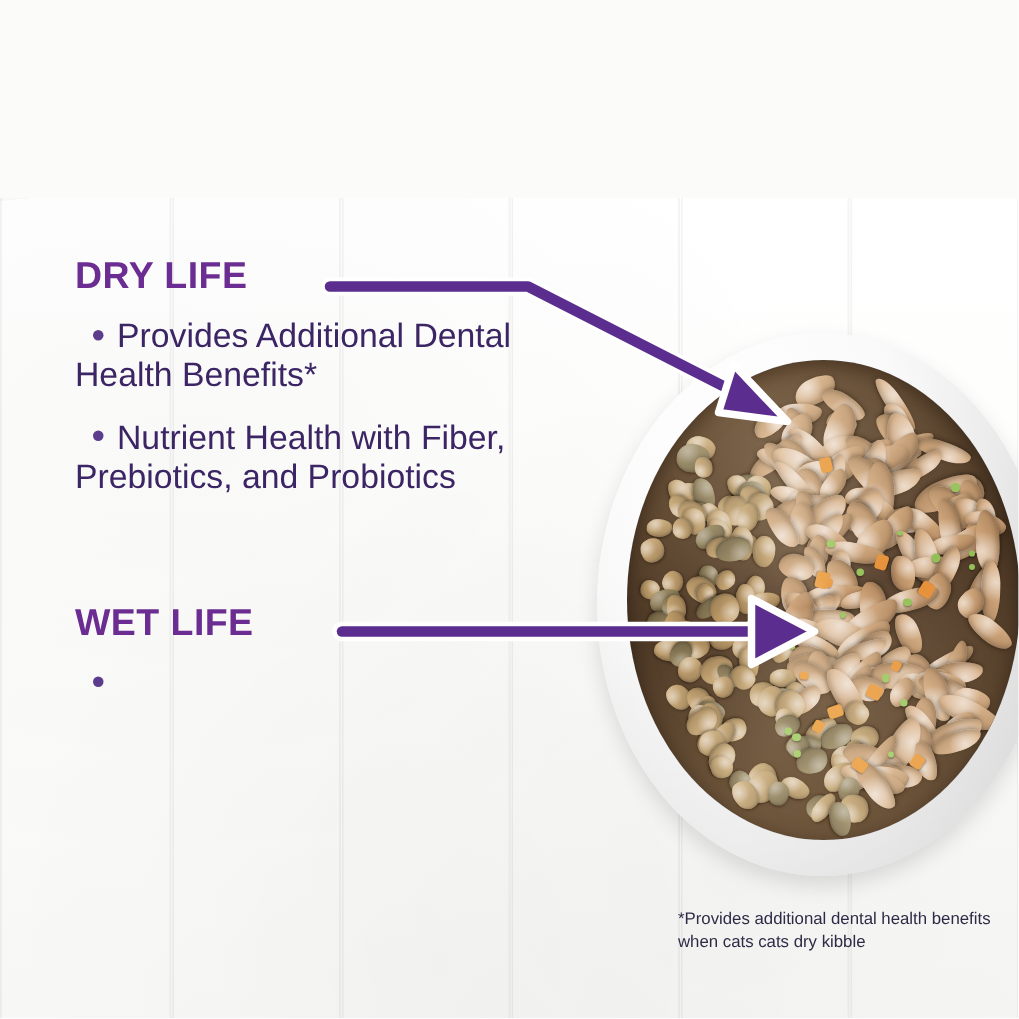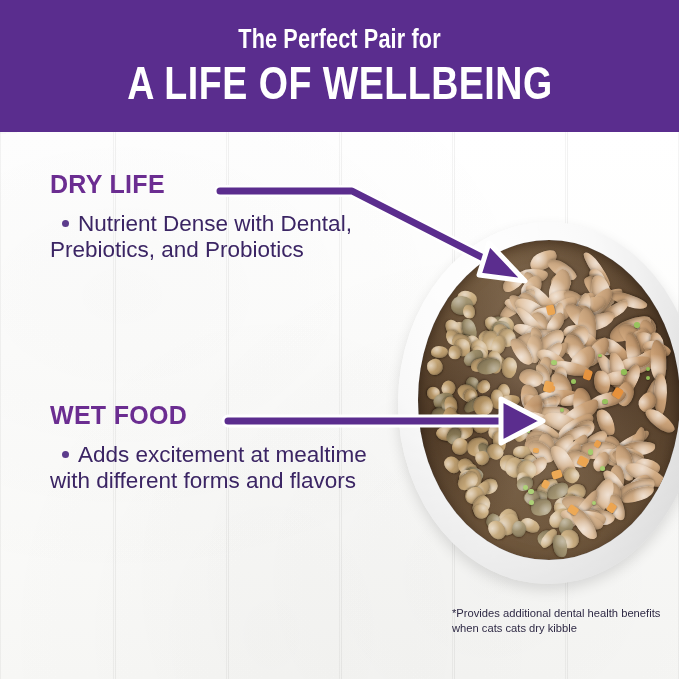--- a/index.html
+++ b/index.html
@@ -122,24 +122,20 @@
 
 <div id="page">
 
   <div class="wood"></div>
   <div class="plankline" style="left:115px"></div>
   <div class="plankline" style="left:228px"></div>
   <div class="plankline" style="left:341px"></div>
   <div class="plankline" style="left:454px"></div>
   <div class="plankline" style="left:567px"></div>
 
-  <div class="banner">
-    <div class="banner-sub">The Perfect Pair for</div>
-    <div class="banner-title">A LIFE OF WELLBEING</div>
-  </div>
 
   <div class="bowl-wrap">
     <div class="bowl-rim">
       <div class="bowl-inner">
         <div class="food" id="food-layer">
             <div class="wet" style="left:110.5px;top:11.5px;width:28.9px;height:16.9px;transform:rotate(334deg);"></div>
             <div class="wet" style="left:158.1px;top:23.8px;width:41.6px;height:11.1px;transform:rotate(56deg);"></div>
             <div class="wet" style="left:127.5px;top:22.5px;width:32.1px;height:13.9px;transform:rotate(214deg);"></div>
             <div class="wet" style="left:99.0px;top:28.9px;width:30.5px;height:14.0px;transform:rotate(358deg);"></div>
             <div class="wet" style="left:166.5px;top:33.8px;width:27.0px;height:14.4px;transform:rotate(62deg);"></div>
@@ -441,26 +437,27 @@
     <g>
       <line x1="228" y1="421" x2="505" y2="421" stroke="#FFFFFF" stroke-width="13" stroke-linecap="round"></line>
       <line x1="228" y1="421" x2="505" y2="421" stroke="#5B2D8E" stroke-width="7" stroke-linecap="round"></line>
       <path d="M543,421 L501,443 L501,399 Z" fill="#5B2D8E" stroke="#FFFFFF" stroke-width="5" stroke-linejoin="round"></path>
     </g>
   </svg>
 
   <div class="copy">
     <div class="sec-head">DRY LIFE</div>
     <ul class="bullets">
-      <li><span class="dot"></span><span>Nutrient Dense with Dental, Prebiotics, and Probiotics</span></li>
+      <li><span class="dot"></span><span>Provides Additional Dental Health Benefits*</span></li>
+      <li><span class="dot"></span><span>Nutrient Health with Fiber, Prebiotics, and Probiotics</span></li>
     </ul>
   </div>
 
   <div class="sec-wet">
-    <div class="sec-head">WET FOOD</div>
+    <div class="sec-head">WET LIFE</div>
     <ul class="bullets">
-      <li><span class="dot"></span><span>Adds excitement at mealtime with different forms and flavors</span></li>
+      <li><span class="dot"></span></li>
     </ul>
   </div>
 
   <div class="footnote">*Provides additional dental health benefits when cats cats dry kibble</div>
 
 </div>
 
 </body></html>

